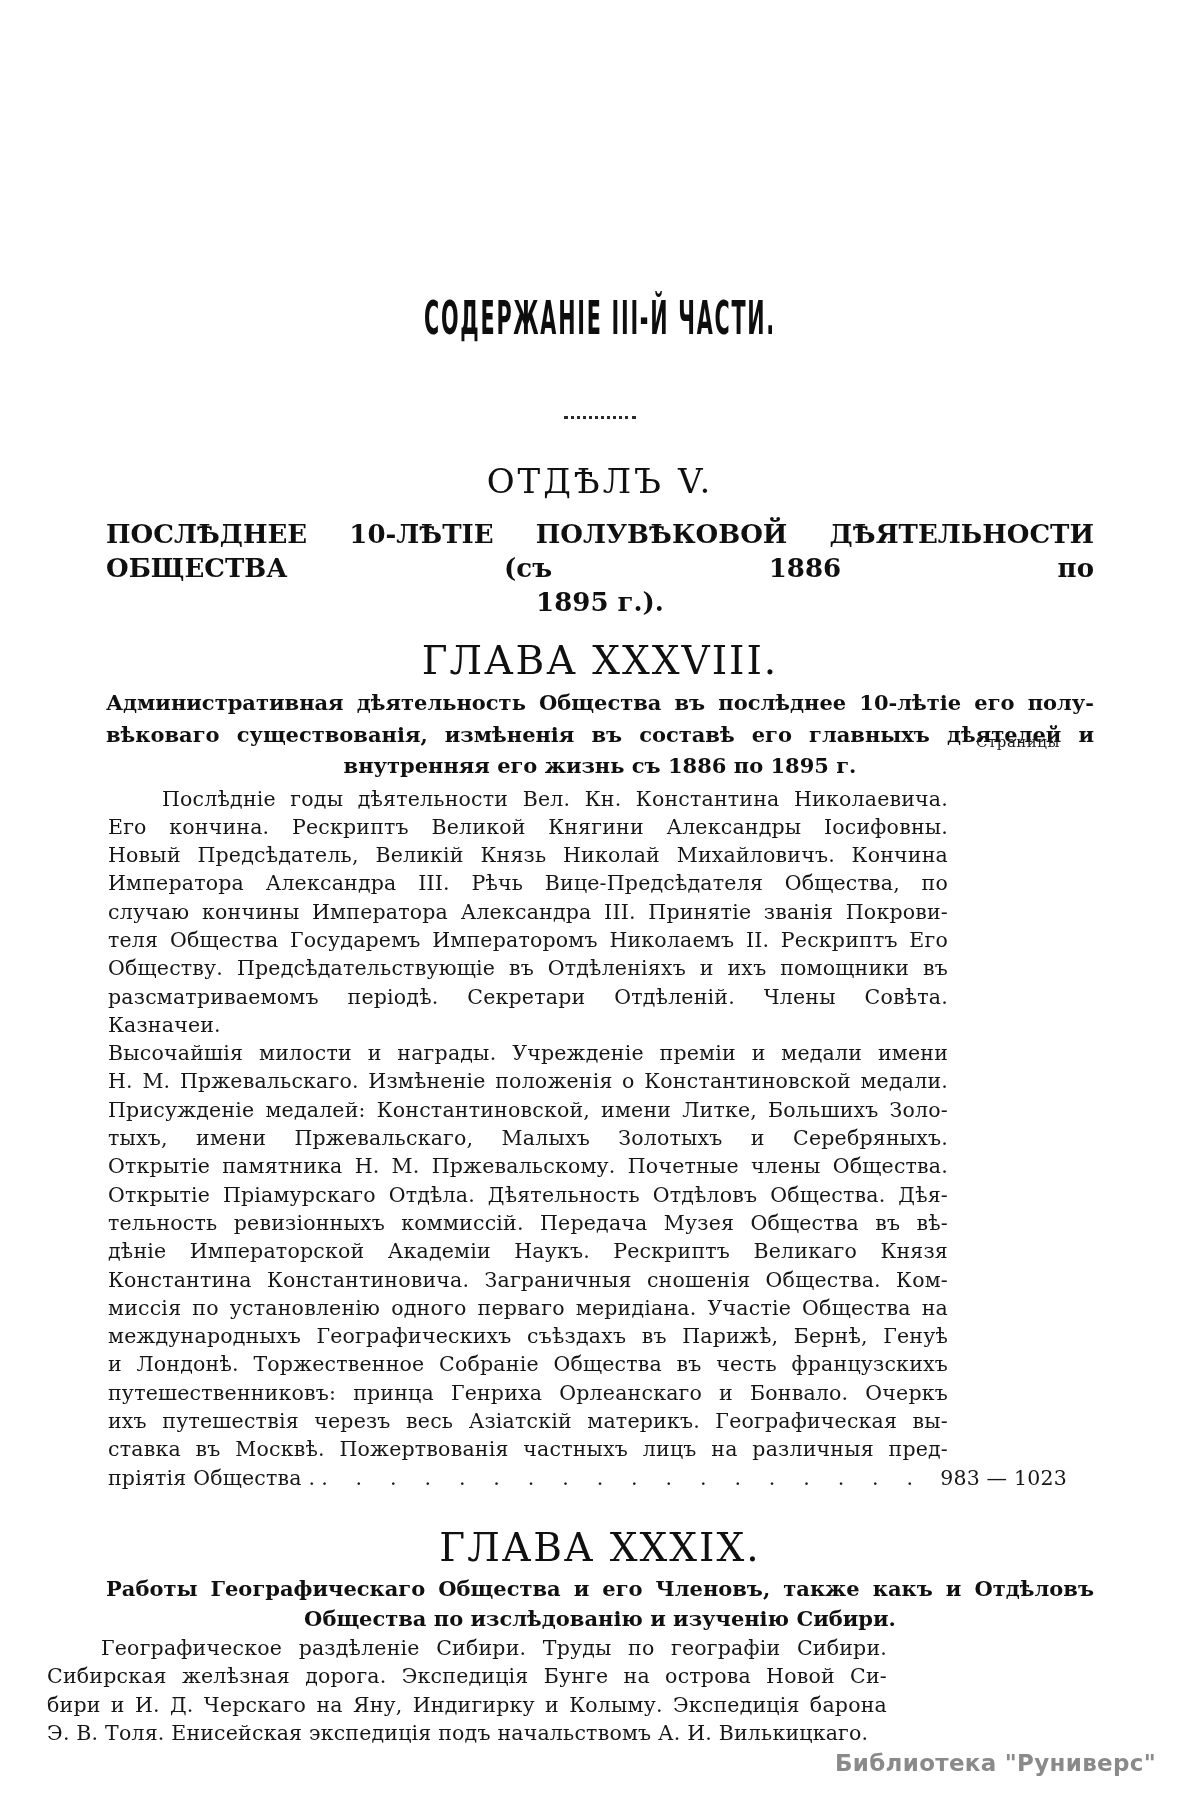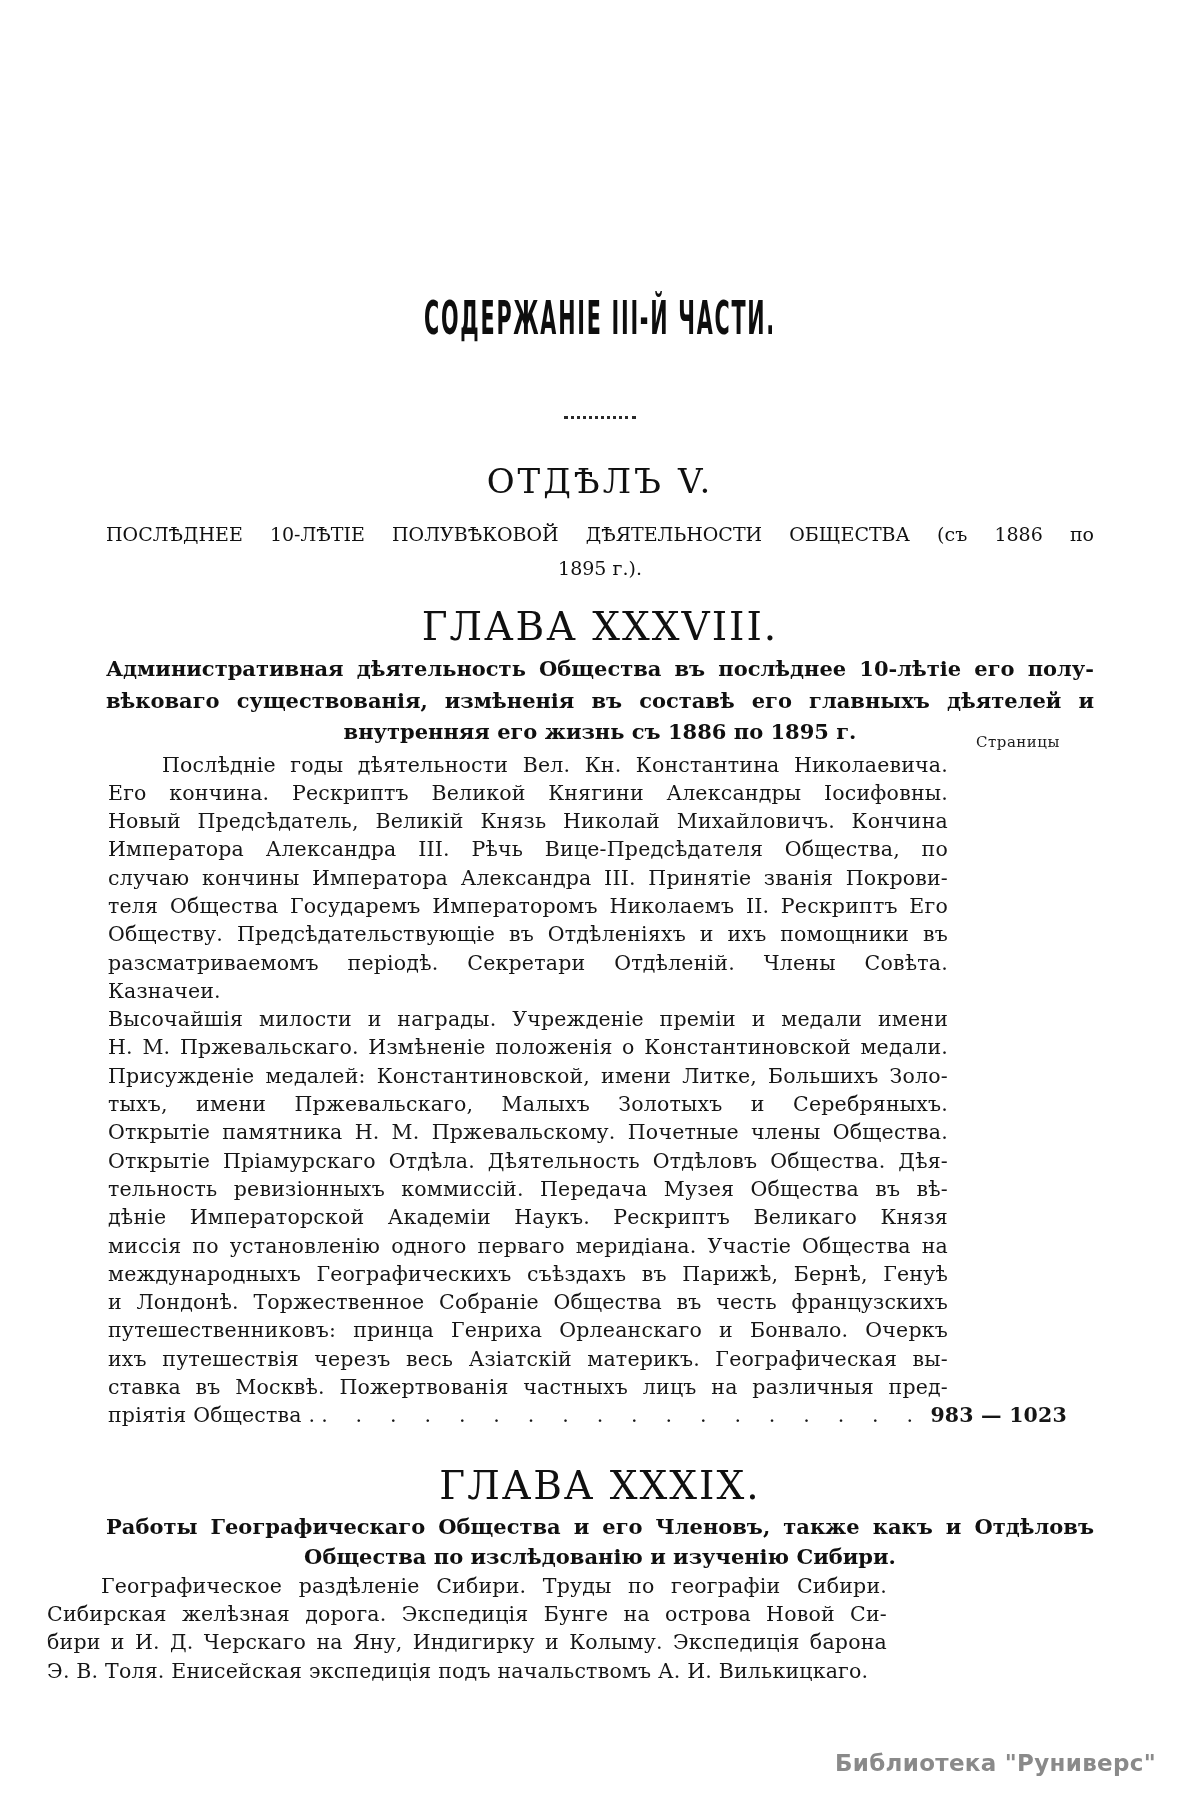--- a/index.html
+++ b/index.html
@@ -15,35 +15,35 @@
     white-space:nowrap;color:#0e0e0e;
   }
   .title-rule{
     width:72px;height:0;border-bottom:3px dotted #2a2a2a;
     margin:70px auto 0 auto;
   }
   .section-heading{
     margin-top:40px;text-align:center;font-size:34px;line-height:44px;
     letter-spacing:3px;color:#101010;
   }
-  .section-sub{margin:14px 106px 0 106px;font-weight:normal;font-size:19px;line-height:34px;color:#101010;}
+  .section-sub{margin:14px 106px 0 106px;font-weight:bold;font-size:26px;line-height:34px;color:#101010;}
   .chapter-heading{margin-top:24px;text-align:center;font-size:39px;line-height:36px;letter-spacing:2px;color:#101010;}
   .chapter-heading.ch39{margin-top:38px;}
   .chapter-sum{margin:8px 106px 0 106px;font-weight:bold;font-size:21px;line-height:31.5px;color:#101010;}
   .chapter-sum.ch39{line-height:30px;}
   .toc{margin:3px 0 0 108px;width:840px;font-size:20.5px;line-height:28.3px;letter-spacing:0.2px;}
   .toc.ch39{margin-top:0;margin-left:47px;}
   .line{min-height:28.3px;}
   .just{text-align:justify;text-align-last:justify;text-justify:inter-word;}
   .center{text-align:center;text-align-last:center;}
   .indent{text-indent:54px;}
   .dots-line{display:flex;width:959px;align-items:baseline;}
   .dots-line .t{white-space:nowrap;}
   .dots-line .dots{flex:1;overflow:hidden;white-space:nowrap;word-spacing:21px;padding:0 10px 0 6px;}
-  .dots-line .pg{white-space:nowrap;font-weight:bold;}
+  .dots-line .pg{white-space:nowrap;}
   .pages-label{
     position:absolute;left:976px;top:733px;font-size:15px;
     letter-spacing:0.5px;color:#1a1a1a;
   }
   .watermark{
     position:absolute;left:835px;top:1750px;
     font-family:"DejaVu Sans",sans-serif;font-weight:bold;
     font-size:23px;color:#8a8a8a;letter-spacing:0.3px;
   }
 </style>
@@ -83,20 +83,21 @@
     <div class="line just">Обществу. Предсѣдательствующіе въ Отдѣленіяхъ и ихъ помощники въ</div>
     <div class="line just">разсматриваемомъ періодѣ. Секретари Отдѣленій. Члены Совѣта. Казначеи.</div>
     <div class="line just">Высочайшія милости и награды. Учрежденіе преміи и медали имени</div>
     <div class="line just">Н. М. Пржевальскаго. Измѣненіе положенія о Константиновской медали.</div>
     <div class="line just">Присужденіе медалей: Константиновской, имени Литке, Большихъ Золо-</div>
     <div class="line just">тыхъ, имени Пржевальскаго, Малыхъ Золотыхъ и Серебряныхъ.</div>
     <div class="line just">Открытіе памятника Н. М. Пржевальскому. Почетные члены Общества.</div>
     <div class="line just">Открытіе Пріамурскаго Отдѣла. Дѣятельность Отдѣловъ Общества. Дѣя-</div>
     <div class="line just">тельность ревизіонныхъ коммиссій. Передача Музея Общества въ вѣ-</div>
     <div class="line just">дѣніе Императорской Академіи Наукъ. Рескриптъ Великаго Князя</div>
+    <div class="line just">Константина Константиновича. Заграничныя сношенія Общества. Ком-</div>
     <div class="line just">миссія по установленію одного перваго меридіана. Участіе Общества на</div>
     <div class="line just">международныхъ Географическихъ съѣздахъ въ Парижѣ, Бернѣ, Генуѣ</div>
     <div class="line just">и Лондонѣ. Торжественное Собраніе Общества въ честь французскихъ</div>
     <div class="line just">путешественниковъ: принца Генриха Орлеанскаго и Бонвало. Очеркъ</div>
     <div class="line just">ихъ путешествія черезъ весь Азіатскій материкъ. Географическая вы-</div>
     <div class="line just">ставка въ Москвѣ. Пожертвованія частныхъ лицъ на различныя пред-</div>
     <div class="line dots-line">
       <span class="t">пріятія Общества .</span>
       <span class="dots">. . . . . . . . . . . . . . . . . . . . . . . .</span>
       <span class="pg">983 — 1023</span>

